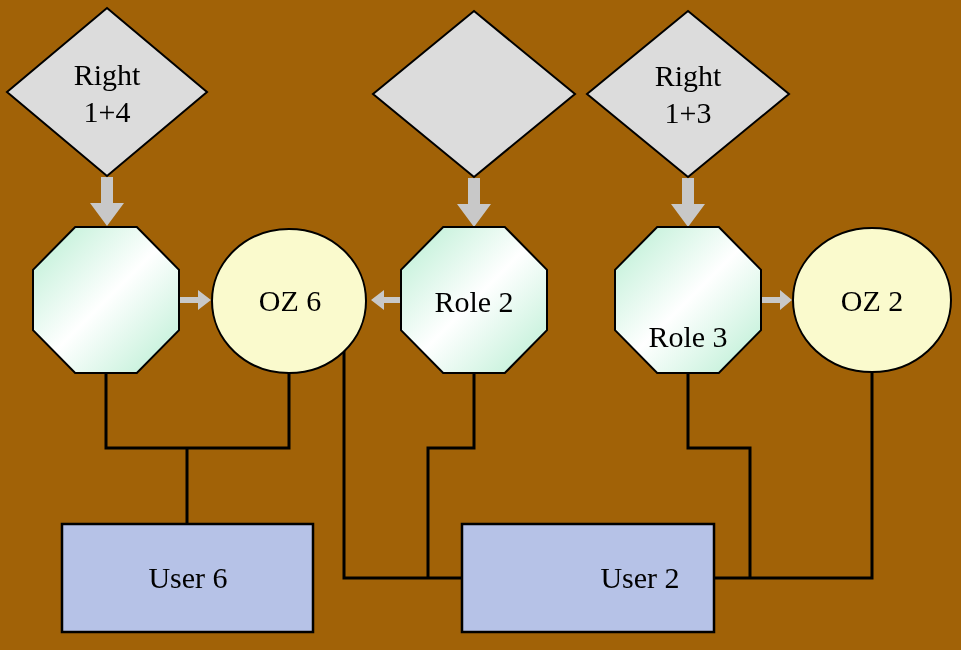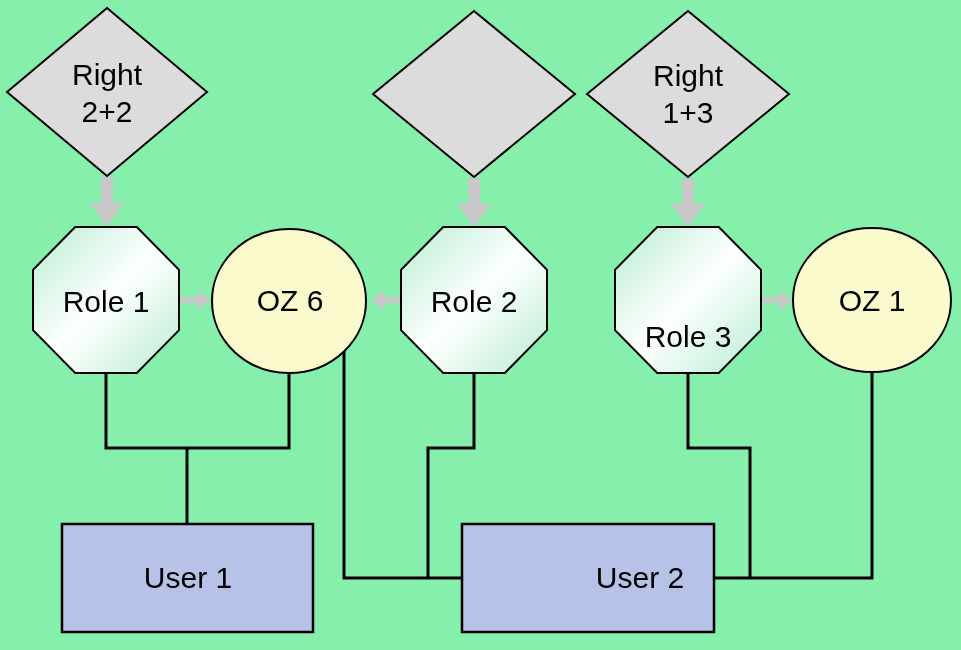--- a/index.html
+++ b/index.html
@@ -1,20 +1,20 @@
 <!DOCTYPE html>
 <html><head>
 <meta charset="utf-8">
 <style>
   html,body{margin:0;padding:0;background:#ffffff;}
   .canvas{
     position:relative;
     width:961px;height:650px;
-    background:#86efac;
-    font-family:Liberation Sans, sans-serif;
+    background:#a16207;
+    font-family:Liberation Serif, serif;
     overflow:hidden;
   }
   svg.layer{position:absolute;left:0;top:0;}
   .connector{fill:none;stroke:#000000;stroke-width:3;}
   .diamond{fill:#dcdcdc;stroke:#000000;stroke-width:2;}
   .octagon{fill:url(#gradRole);stroke:#000000;stroke-width:2;}
   .oz{fill:#fafacd;stroke:#000000;stroke-width:2;}
   .userbox{fill:#b6c2e7;stroke:#000000;stroke-width:2.5;}
   .flow-arrow{fill:#c8c8c8;stroke:none;}
   .label{
@@ -66,30 +66,29 @@
 
     <ellipse class="oz" cx="289" cy="301" rx="77" ry="72"></ellipse>
     <ellipse class="oz" cx="872" cy="300" rx="79" ry="72"></ellipse>
 
     <rect class="userbox" x="62" y="524" width="251" height="108"></rect>
     <rect class="userbox" x="462" y="524" width="252" height="108"></rect>
   </svg>
 
   <div class="label" style="left:107px;top:93px;">
     <div>Right</div>
-    <div>2+2</div>
+    <div>1+4</div>
   </div>
   <div class="label" style="left:688px;top:94px;">
     <div>Right</div>
     <div>1+3</div>
   </div>
 
-  <div class="label" style="left:106px;top:301px;">Role 1</div>
   <div class="label" style="left:474px;top:301px;text-align:right;">Role 2</div>
   <div class="label" style="left:688px;top:301px;margin-top:35px;">Role 3</div>
 
   <div class="label" style="left:290px;top:300px;">OZ 6</div>
-  <div class="label" style="left:872px;top:300px;">OZ 1</div>
+  <div class="label" style="left:872px;top:300px;">OZ 2</div>
 
-  <div class="label" style="left:188px;top:577px;">User 1</div>
+  <div class="label" style="left:188px;top:577px;">User 6</div>
   <div class="label" style="left:612px;top:577px;margin-left:28px;">User 2</div>
 
 </div>
 
 </body></html>

